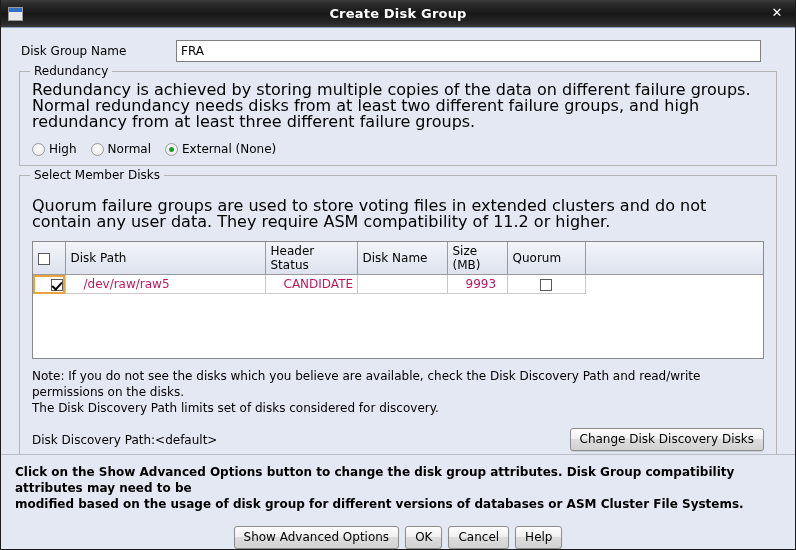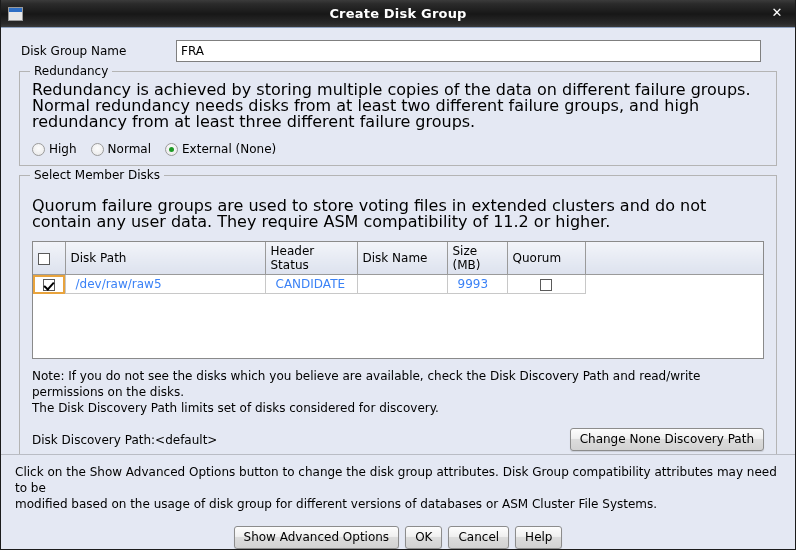--- a/index.html
+++ b/index.html
@@ -198,24 +198,24 @@
     height: 18px;
     color: #000;
     box-sizing: border-box;
   }
   table.disks th.last-fill {
     border-right: none;
   }
   table.disks td {
     border-right: 1px solid #c8c8c8;
     border-bottom: 1px solid #c8c8c8;
-    padding: 1px 10px;
+    padding: 1px 18px;
     height: 19px;
     font-size: 12px;
-    color: #3b82f6;
+    color: #be185d;
     background: #ffffff;
     box-sizing: border-box;
   }
   table.disks td.no-border-right {
     border-right: none;
   }
   td.cell-center, th.cell-center { text-align: center; padding-left: 0; padding-right: 0; }
 
   .chk {
     display: inline-block;
@@ -284,20 +284,21 @@
     height: 96px;
     background: #e4e8f3;
     border-top: 1px solid #b9bcc4;
     box-sizing: border-box;
     padding: 9px 14px 0 14px;
   }
   #advanced-note {
     font-size: 12px;
     line-height: 16px;
     color: #000;
+    font-weight: bold;
   }
   #button-row {
     margin-top: 14px;
     display: flex;
     justify-content: center;
     gap: 6px;
   }
 </style>
 </head>
 <body>
@@ -387,21 +388,21 @@
           </table>
         </div>
 
         <div class="note">
           <div>Note: If you do not see the disks which you believe are available, check the Disk Discovery Path and read/write permissions on the disks.</div>
           <div>The Disk Discovery Path limits set of disks considered for discovery.</div>
         </div>
 
         <div class="discovery-row">
           <div id="discovery-path-text">Disk Discovery Path:&lt;default&gt;</div>
-          <button class="btn">Change None Discovery Path</button>
+          <button class="btn">Change Disk Discovery Disks</button>
         </div>
 
       </div>
     </div>
 
     <div id="bottom-panel">
       <div id="advanced-note">
         <div>Click on the Show Advanced Options button to change the disk group attributes. Disk Group compatibility attributes may need to be</div>
         <div>modified based on the usage of disk group for different versions of databases or ASM Cluster File Systems.</div>
       </div>

